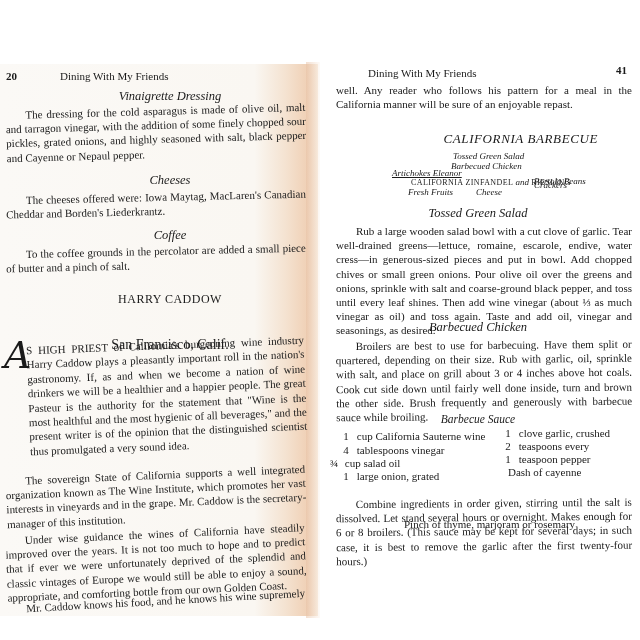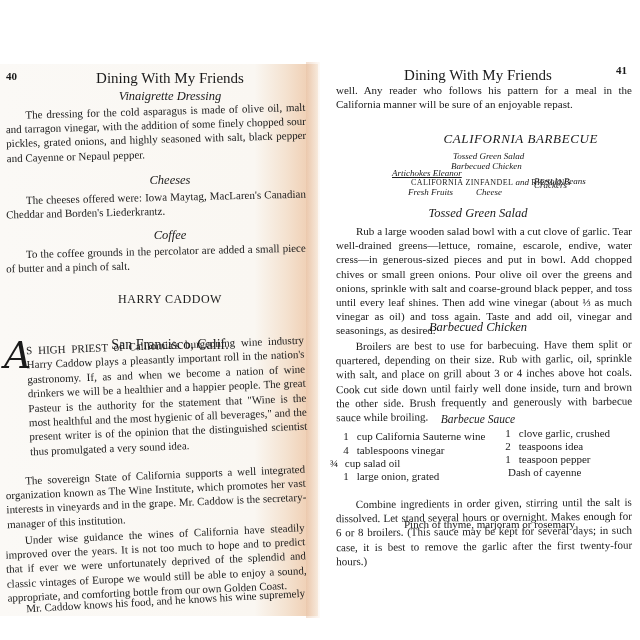--- a/index.html
+++ b/index.html
@@ -14,21 +14,21 @@
   #right-page { left: 318px; width: 322px; }
   .left-sheet {
     position: absolute; left: 0; top: 64px; width: 318px; height: 552px;
     background: linear-gradient(to right, #fbf9f6 0%, #faf7f2 80%, #f4e2d0 90%, #f0d2b8 96%, #f8ecdf 100%);
   }
   .gutter-shadow {
     position: absolute; left: 306px; top: 62px; width: 14px; height: 556px;
     background: linear-gradient(to right, rgba(230,190,160,0.5), rgba(250,240,230,0.3));
   }
   .pagenum { position: absolute; font-size: 11px; font-weight: bold; }
-  .running-head { position: absolute; font-size: 15px; text-align: center; }
+  .running-head { position: absolute; font-size: 11px; }
   .subhead { position: absolute; font-style: italic; font-size: 12.5px; text-align: center; }
   .para {
     position: absolute; font-size: 11px; line-height: 14.2px; text-align: justify;
     text-indent: 20px; margin: 0;
   }
   .noindent { text-indent: 0; }
   .caption { position: absolute; font-size: 12px; letter-spacing: 0.5px; text-align: center; }
   .place { position: absolute; font-size: 14px; text-align: center; margin-top: 24px; }
   .dropcap {
     position: absolute; font-family: "DejaVu Serif", serif; font-style: italic;
@@ -40,21 +40,21 @@
   .ing { position: absolute; font-size: 11px; white-space: nowrap; }
   .ing .qty { display: inline-block; width: 16px; text-align: center; }
 </style>
 </head>
 <body>
 
 <div id="left-page" class="page">
   <div class="left-sheet"></div>
   <div class="gutter-shadow"></div>
 
-  <div class="pagenum" style="left:6px; top:70px;">40</div>
+  <div class="pagenum" style="left:6px; top:70px;">20</div>
   <div class="running-head" style="left:60px; width:220px; top:70px;">Dining With My Friends</div>
 
   <div class="subhead" style="left:60px; width:220px; top:89px;">Vinaigrette Dressing</div>
   <p class="para" style="left:6px; width:300px; top:104px; transform:rotate(-1.6deg);">The dressing for the cold asparagus is made of olive oil, malt and tarragon vinegar, with the addition of some finely chopped sour pickles, grated onions, and highly seasoned with salt, black pepper and Cayenne or Nepaul pepper.</p>
 
   <div class="subhead" style="left:60px; width:220px; top:173px;">Cheeses</div>
   <p class="para" style="left:6px; width:300px; top:190px; transform:rotate(-1.3deg);">The cheeses offered were: Iowa Maytag, MacLaren's Canadian Cheddar and Borden's Liederkrantz.</p>
 
   <div class="subhead" style="left:60px; width:220px; top:228px;">Coffee</div>
   <p class="para" style="left:6px; width:300px; top:244px; transform:rotate(-1.3deg);">To the coffee grounds in the percolator are added a small piece of butter and a pinch of salt.</p>
@@ -99,20 +99,20 @@
   <p class="para" style="left:18px; width:296px; top:338px; transform:rotate(-0.5deg);">Broilers are best to use for barbecuing. Have them split or quartered, depending on their size. Rub with garlic, oil, sprinkle with salt, and place on grill about 3 or 4 inches above hot coals. Cook cut side down until fairly well done inside, turn and brown the other side. Brush frequently and generously with barbecue sauce while broiling.</p>
 
   <div class="subhead" style="left:60px; width:200px; top:413px; font-size:11.5px;">Barbecue Sauce</div>
 
   <div class="ing" style="left:20px; top:430px;"><span class="qty">1</span> <span>cup California Sauterne wine</span></div>
   <div class="ing" style="left:20px; top:444px;"><span class="qty">4</span> <span>tablespoons vinegar</span></div>
   <div class="ing" style="left:8px; top:457px;"><span class="qty">¾</span> <span>cup salad oil</span></div>
   <div class="ing" style="left:20px; top:470px;"><span class="qty">1</span> <span>large onion, grated</span></div>
 
   <div class="ing" style="left:182px; top:427px;"><span class="qty">1</span> <span>clove garlic, crushed</span></div>
-  <div class="ing" style="left:182px; top:440px;"><span class="qty">2</span> <span>teaspoons idea</span></div>
+  <div class="ing" style="left:182px; top:440px;"><span class="qty">2</span> <span>teaspoons every</span></div>
   <div class="ing" style="left:182px; top:453px;"><span class="qty">1</span> <span>teaspoon pepper</span></div>
   <div class="ing" style="left:190px; top:466px;"><span>Dash of cayenne</span></div>
 
   <div class="ing" style="left:86px; top:482px;margin-top:36px;">Pinch of thyme, marjoram or rosemary</div>
 
   <p class="para" style="left:18px; width:296px; top:496px; transform:rotate(-0.5deg);">Combine ingredients in order given, stirring until the salt is dissolved. Let stand several hours or overnight. Makes enough for 6 or 8 broilers. (This sauce may be kept for several days; in such case, it is best to remove the garlic after the first twenty-four hours.)</p>
 </div>
 
 </body></html>

